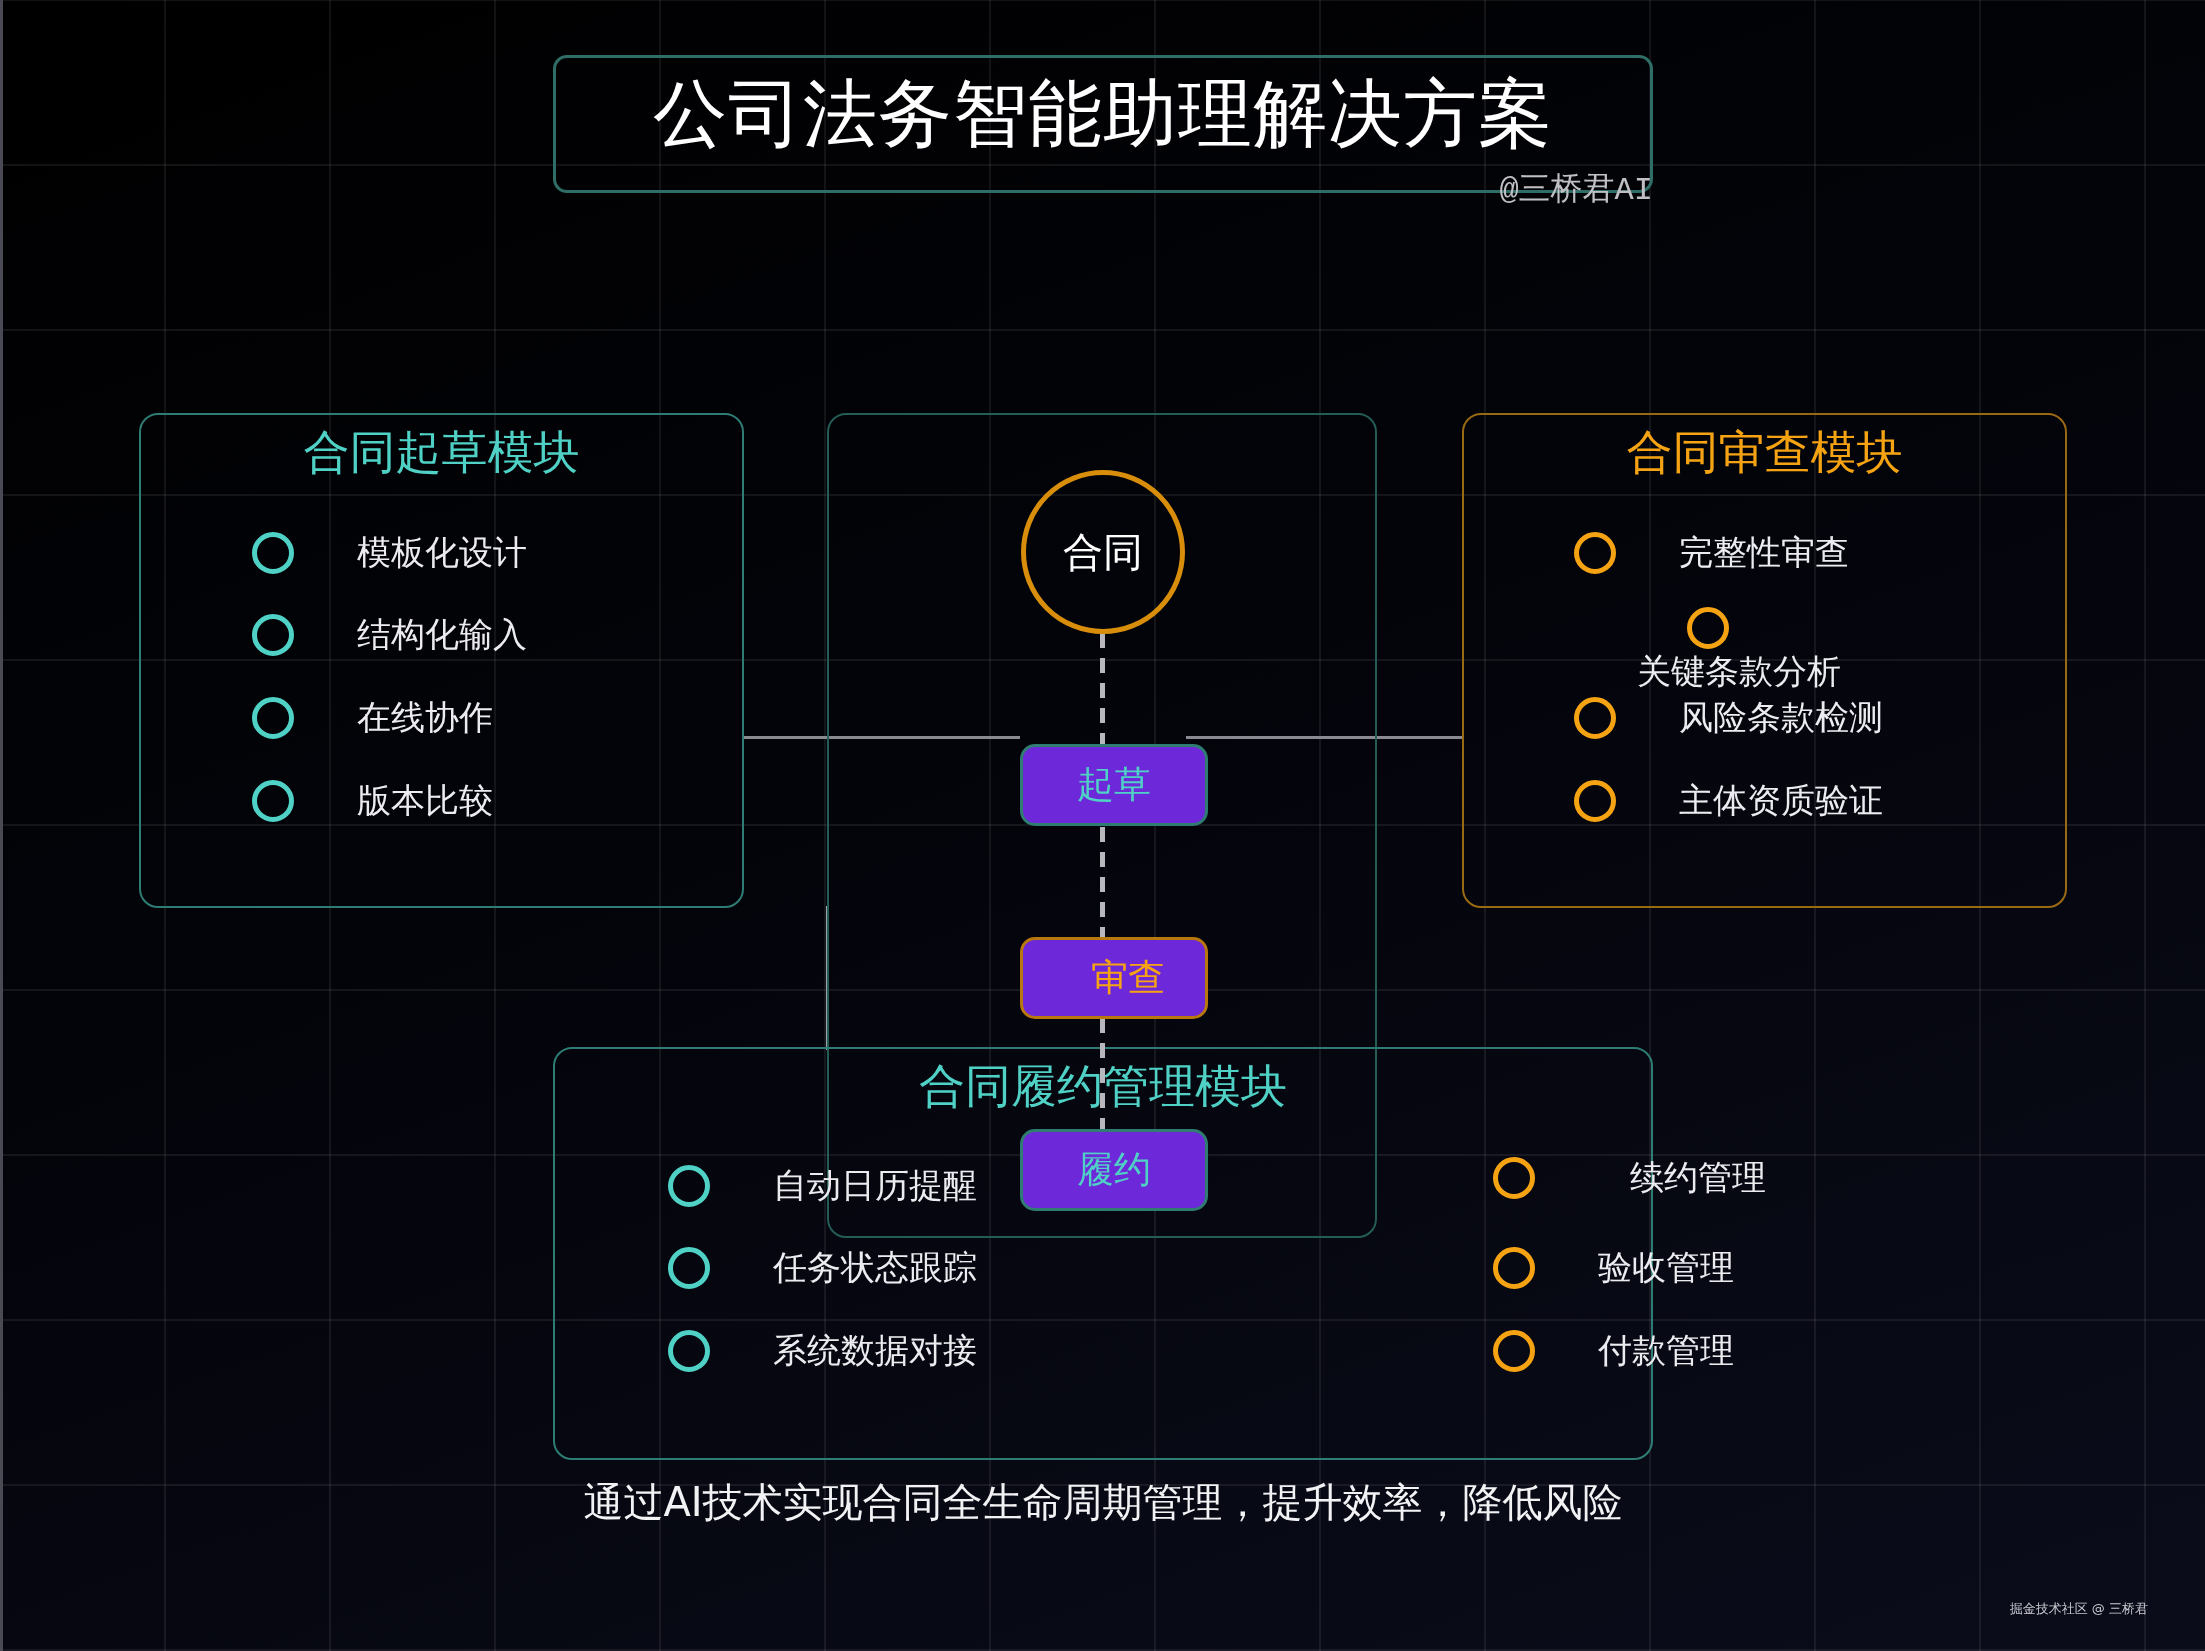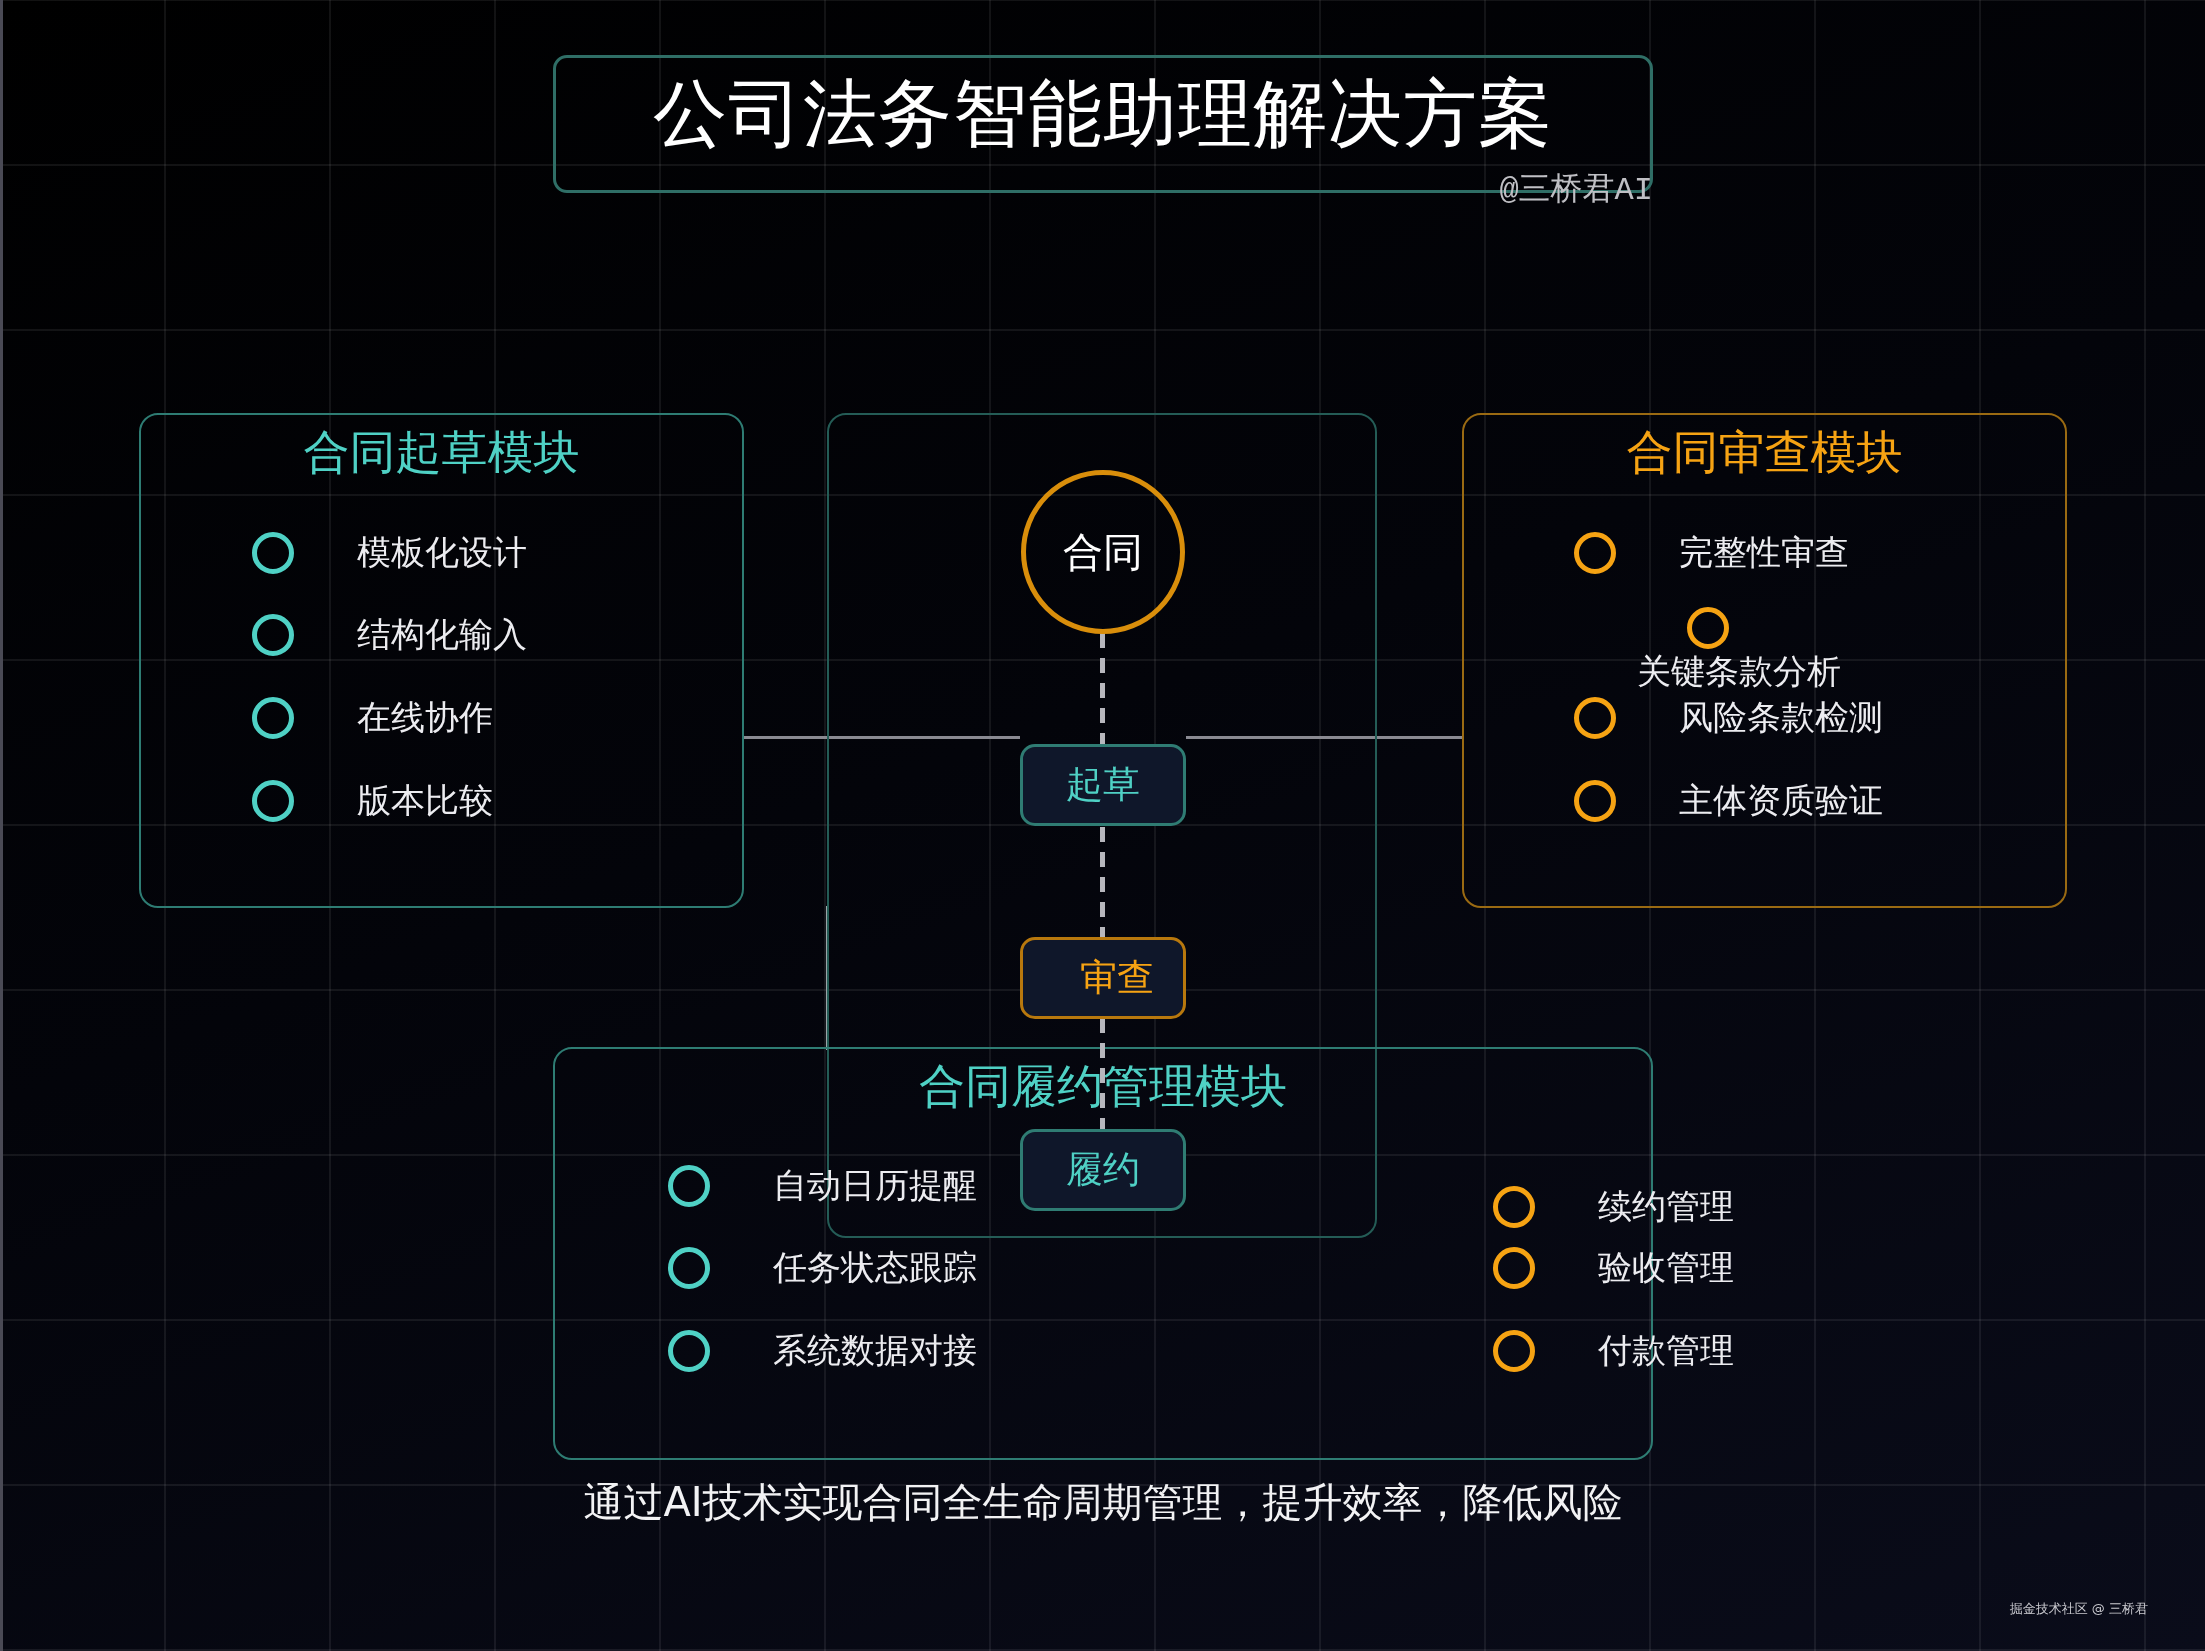--- a/index.html
+++ b/index.html
@@ -26,21 +26,21 @@
   .subtitle { position:absolute; left:553px; top:161px; width:1100px; text-align:right; font-size:32px; color:#bfbfc4; line-height:59px;font-family:Liberation Mono, monospace; }
   .module-title { position:absolute; left:0; width:100%; text-align:center; font-size:46px; line-height:55px; }
   .teal { color:#4fd1c5; }
   .orange { color:#f6a313; }
   .item { position:absolute; display:flex; align-items:center; height:55px;justify-content:space-between; }
   .ring { width:42px; height:42px; border-radius:50%; box-sizing:border-box; border:5px solid; flex:none; }
   .ring.t { border-color:#4fd1c5; }
   .ring.o { border-color:#f6a313; }
   .item-label { margin-left:63px; font-size:34px; color:#ececf0; white-space:nowrap; }
   .hub { position:absolute; left:1021px; top:470px; width:164px; height:164px; box-sizing:border-box; border:5.5px solid #d98e0b; border-radius:50%; display:flex; align-items:center; justify-content:center; font-size:40px; color:#ffffff; }
-  .stage { position:absolute; left:1020px; width:166px; height:82px; box-sizing:border-box; border-radius:15px; border:3px solid; display:flex; align-items:center; justify-content:center; font-size:37px; background:#0f172a; }
+  .stage { position:absolute; left:1020px; width:188px; height:82px; box-sizing:border-box; border-radius:15px; border:3px solid; display:flex; align-items:center; justify-content:center; font-size:37px; background:#6d28d9; }
   .stage.t { border-color:#2f7c73; color:#4fd1c5; }
   .stage.o { border-color:#b8780d; color:#f6a313;padding-left:28px; }
   .dash { position:absolute; left:1100px; width:4.5px; background: repeating-linear-gradient(to bottom, #b7b7bd 0 15px, transparent 15px 25px); }
   .hline { position:absolute; height:3px; background:#8a8a92; }
   .vline { position:absolute; width:3px; background:#9aa6a8; }
   .caption { position:absolute; left:553px; top:1475px; width:1100px; text-align:center; font-size:40px; color:#f2f2f4; line-height:55px; }
   .watermark { position:absolute; right:57px; top:1600px; font-size:13px; color:#c9c9cf; }
 </style>
 </head>
 <body>
@@ -107,21 +107,21 @@
   <span class="item-label">自动日历提醒</span>
 </div>
 <div class="item" style="left:668px; top:1240px;">
   <span class="ring t"></span>
   <span class="item-label">任务状态跟踪</span>
 </div>
 <div class="item" style="left:668px; top:1323px;">
   <span class="ring t"></span>
   <span class="item-label">系统数据对接</span>
 </div>
-<div class="item" style="left:1493px; top:1179px;">
+<div class="item" style="left:1493px; top:1150px;gap:32px;">
   <span class="ring o"></span>
   <span class="item-label">续约管理</span>
 </div>
 <div class="item" style="left:1493px; top:1240px;">
   <span class="ring o"></span>
   <span class="item-label">验收管理</span>
 </div>
 <div class="item" style="left:1493px; top:1323px;">
   <span class="ring o"></span>
   <span class="item-label">付款管理</span>

